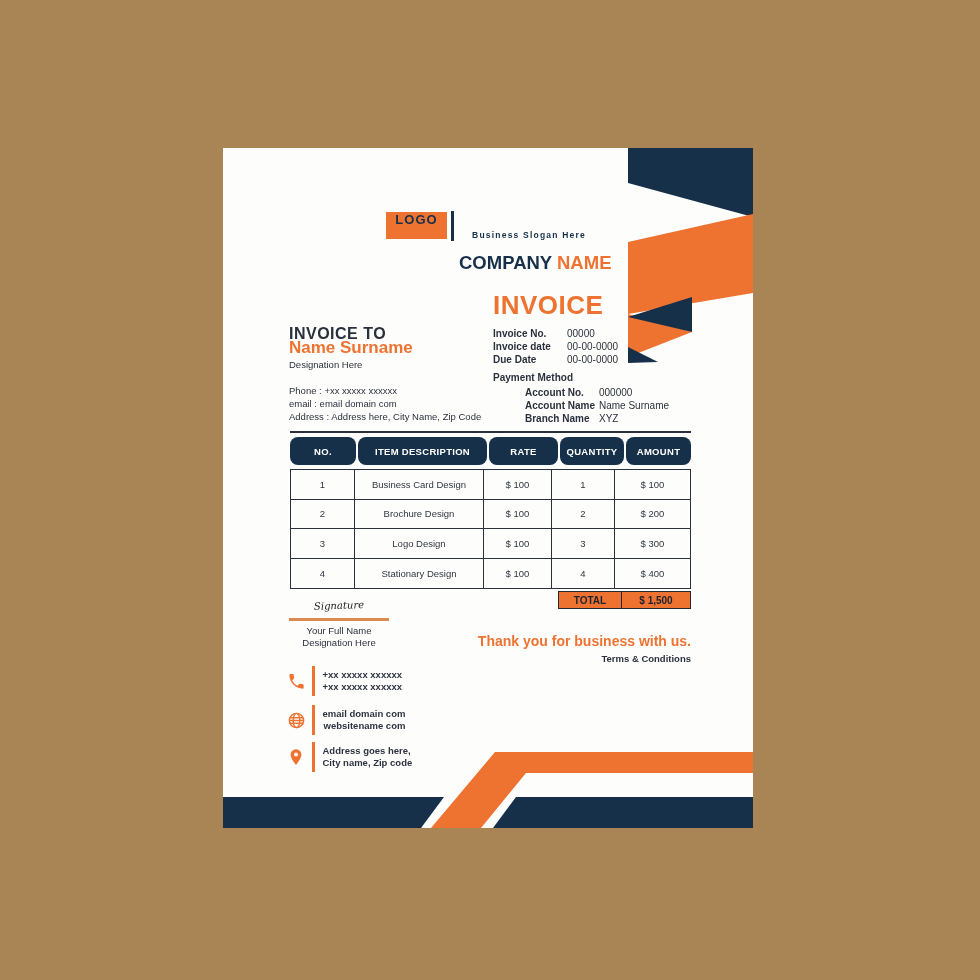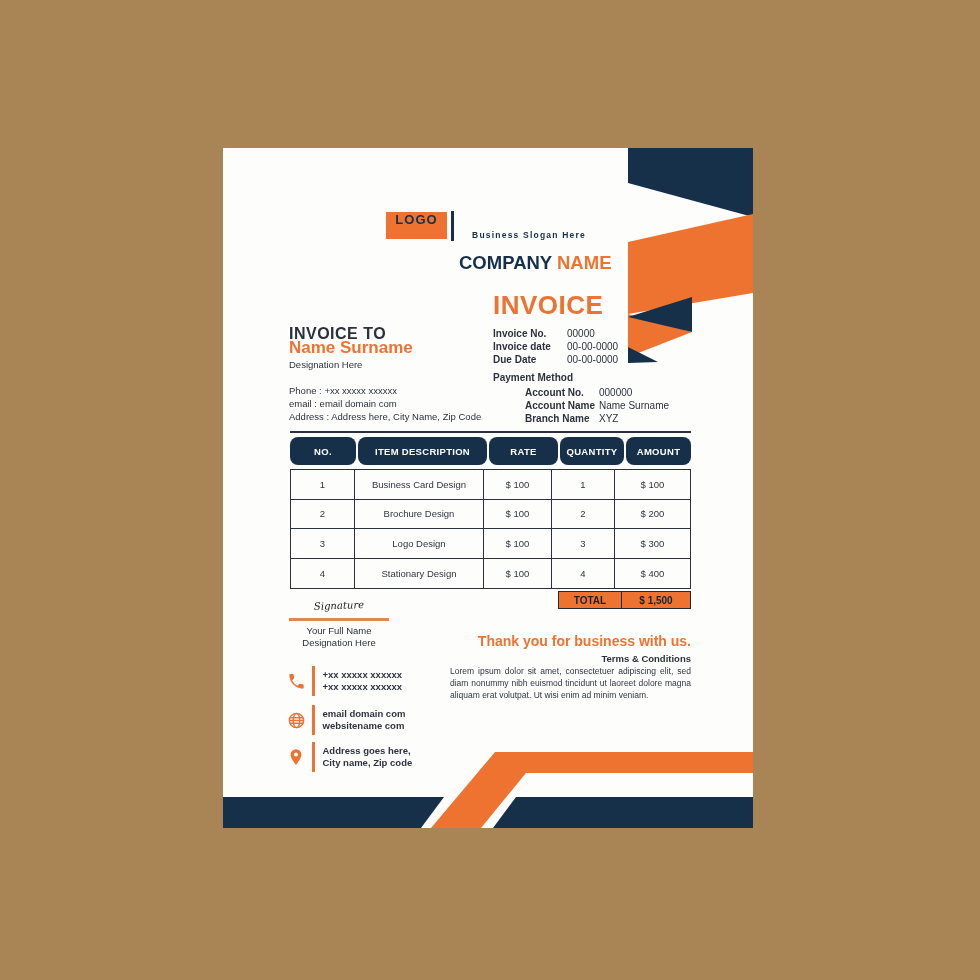--- a/index.html
+++ b/index.html
@@ -184,36 +184,35 @@
 
   <div class="abs sig-script">Signature</div>
   <div class="abs sig-line"></div>
   <div class="abs sig-name">
     <div>Your Full Name</div>
     <div>Designation Here</div>
   </div>
 
   <div class="abs thanks">Thank you for business with us.</div>
   <div class="abs terms-heading">Terms &amp; Conditions</div>
-  <p class="abs terms-body">Lorem ipsum dolor sit amet, consectetuer adipiscing elit, sed diam nonummy nibh euismod tincidunt ut laoreet dolore magna aliquam erat volutpat. Ut wisi enim ad minim veniam.</p>
 
   <div class="abs contact-row" style="top:518px;">
     <span class="contact-icon">
       <svg width="19" height="19" viewBox="0 0 24 24" fill="#ee7331">
           <path d="M6.62 10.79a15.05 15.05 0 0 0 6.59 6.59l2.2-2.2a1 1 0 0 1 1.02-.24c1.12.37 2.33.57 3.57.57a1 1 0 0 1 1 1V20a1 1 0 0 1-1 1C10.85 21 3 13.15 3 3.5a1 1 0 0 1 1-1h3.5a1 1 0 0 1 1 1c0 1.24.2 2.45.57 3.57a1 1 0 0 1-.25 1.02l-2.2 2.2z"></path>
         </svg>
     </span>
     <span class="contact-divider"></span>
     <span class="contact-text">
       <div>+xx xxxxx xxxxxx</div>
       <div>+xx xxxxx xxxxxx</div>
     </span>
   </div>
 
-  <div class="abs contact-row" style="top:557px;">
+  <div class="abs contact-row" style="top:557px;text-align:right;">
     <span class="contact-icon">
       <svg width="19" height="19" viewBox="0 0 24 24" fill="none" stroke="#ee7331" stroke-width="1.8">
         <circle cx="12" cy="12" r="9"></circle>
           <ellipse cx="12" cy="12" rx="4.2" ry="9"></ellipse>
         <line x1="3.6" y1="8.5" x2="20.4" y2="8.5"></line>
           <line x1="3" y1="12" x2="21" y2="12"></line>
           <line x1="3.6" y1="15.5" x2="20.4" y2="15.5"></line>
       </svg>
     </span>
     <span class="contact-divider"></span>

